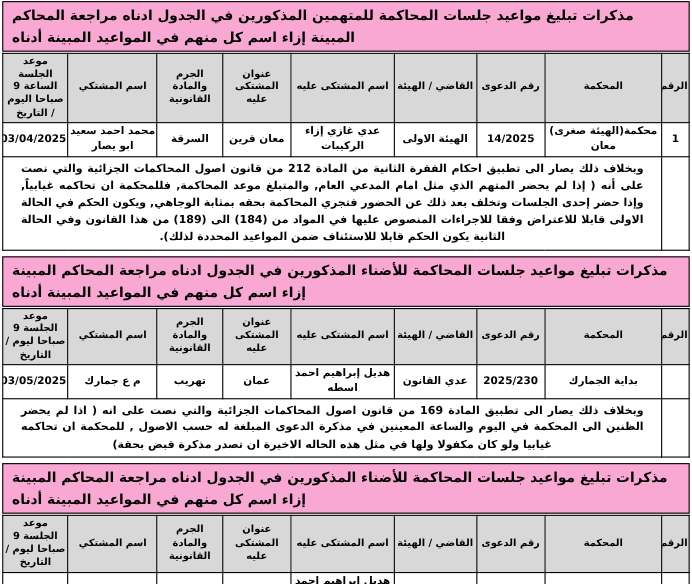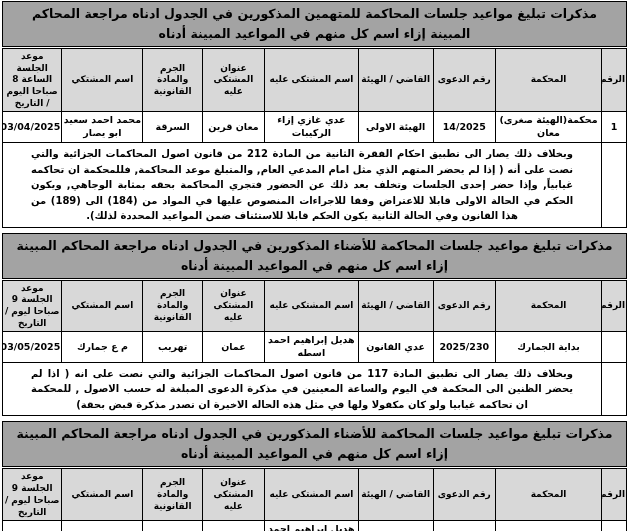--- a/index.html
+++ b/index.html
@@ -3,31 +3,31 @@
 <meta charset="utf-8">
 <style>
   html,body{margin:0;padding:0;}
   body{
     width:629px;height:531px;overflow:hidden;
     background:#ffffff;color:#000;
     font-family:"DejaVu Sans",sans-serif;font-weight:bold;
   }
   .doc{direction:rtl;padding:1px 2px;}
   .title-box{
-    border:1px solid #000;text-align:center;
+    border:1px solid #000;text-align:left;
     font-size:12.5px;line-height:1.6;padding:2px 8px;
-    background:#a3a3a3;
+    background:#f9a8d4;
   }
   .gap{height:5px;}
   table{width:100%;border-collapse:collapse;table-layout:fixed;margin-top:1px;}
   th,td{border:1px solid #000;text-align:center;vertical-align:middle;padding:2px 1px;overflow:hidden;}
   th{background:#d8d8d8;font-size:9px;line-height:1.3;font-weight:bold;}
   td{font-size:9.5px;line-height:1.35;background:#fff;}
   td.para{
-    font-size:10px;line-height:1.55;padding:3px 28px;
+    font-size:10px;line-height:1.55;padding:3px 16px;
     text-align:justify;text-align-last:center;
   }
   
   col.c-num{width:4%;}
   col.c-court{width:17%;}
   col.c-case{width:10%;}
   col.c-judge{width:12%;}
   col.c-defendant{width:15%;}
   col.c-address{width:10%;}
   col.c-crime{width:9.5%;}
@@ -56,21 +56,21 @@
       <thead>
         <tr>
           <th>الرقم</th>
           <th>المحكمة</th>
           <th>رقم الدعوى</th>
           <th>القاضي / الهيئة</th>
           <th>اسم المشتكى عليه</th>
           <th>عنوان المشتكى عليه</th>
           <th>الجرم والمادة القانونية</th>
           <th>اسم المشتكي</th>
-          <th>موعد الجلسة الساعة 8 صباحا اليوم / التاريخ</th>
+          <th>موعد الجلسة الساعة 9 صباحا اليوم / التاريخ</th>
         </tr>
       </thead>
       <tbody>
         <tr>
           <td>1</td>
           <td>محكمة(الهيئة صغرى) معان</td>
           <td>14/2025</td>
           <td>الهيئة الاولى</td>
           <td>عدي غازي إزاء الركيبات</td>
           <td>معان قرين</td>
@@ -122,21 +122,21 @@
           <td>2025/230</td>
           <td>عدي القانون</td>
           <td>هديل إبراهيم احمد اسطه</td>
           <td>عمان</td>
           <td>تهريب</td>
           <td>م ع جمارك</td>
           <td>03/05/2025</td>
         </tr>
         <tr>
           <td></td>
-          <td class="para" colspan="8">وبخلاف ذلك يصار الى تطبيق المادة 117 من قانون اصول المحاكمات الجزائية والتي نصت على انه ( اذا لم يحضر الظنين الى المحكمة في اليوم والساعة المعينين في مذكرة الدعوى المبلغة له حسب الاصول , للمحكمة ان تحاكمه غيابيا ولو كان مكفولا ولها في مثل هذه الحاله الاخيرة ان تصدر مذكرة قبض بحقة)</td>
+          <td class="para" colspan="8">وبخلاف ذلك يصار الى تطبيق المادة 169 من قانون اصول المحاكمات الجزائية والتي نصت على انه ( اذا لم يحضر الظنين الى المحكمة في اليوم والساعة المعينين في مذكرة الدعوى المبلغة له حسب الاصول , للمحكمة ان تحاكمه غيابيا ولو كان مكفولا ولها في مثل هذه الحاله الاخيرة ان تصدر مذكرة قبض بحقة)</td>
         </tr>
       </tbody>
     </table>
   </section>
 
   <div class="gap"></div>
 
   <section>
     <div class="title-box">مذكرات تبليغ مواعيد جلسات المحاكمة للأضناء المذكورين في الجدول ادناه مراجعة المحاكم المبينة إزاء اسم كل منهم في المواعيد المبينة أدناه</div>
     <table>

